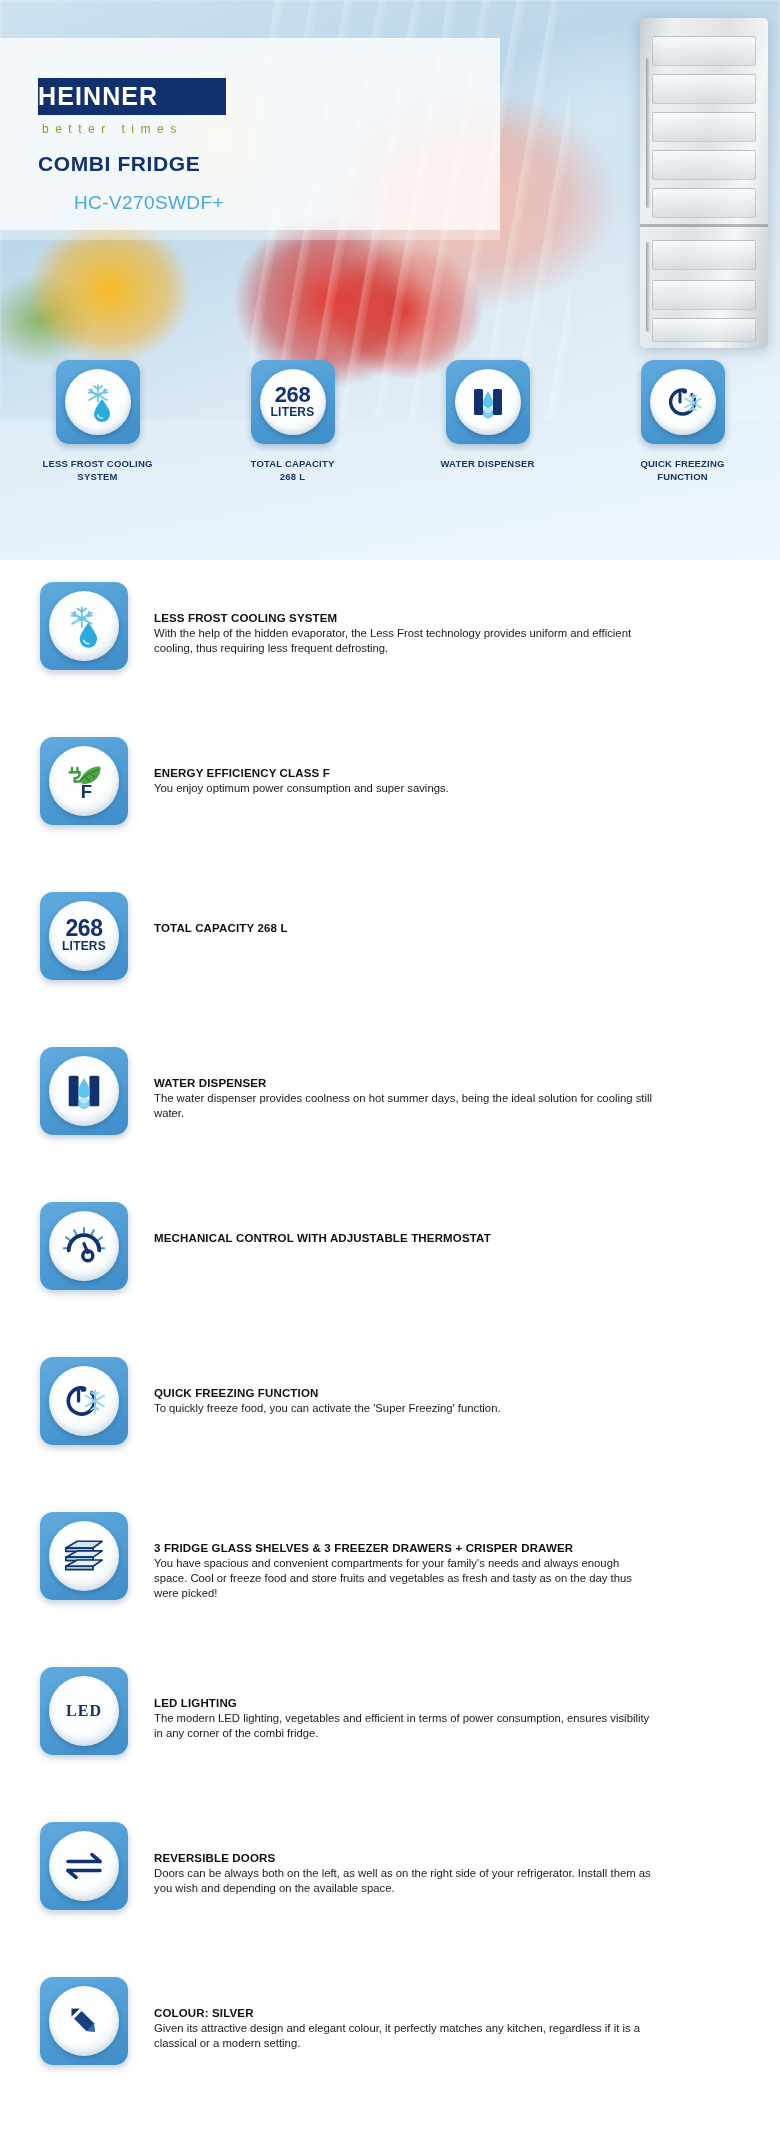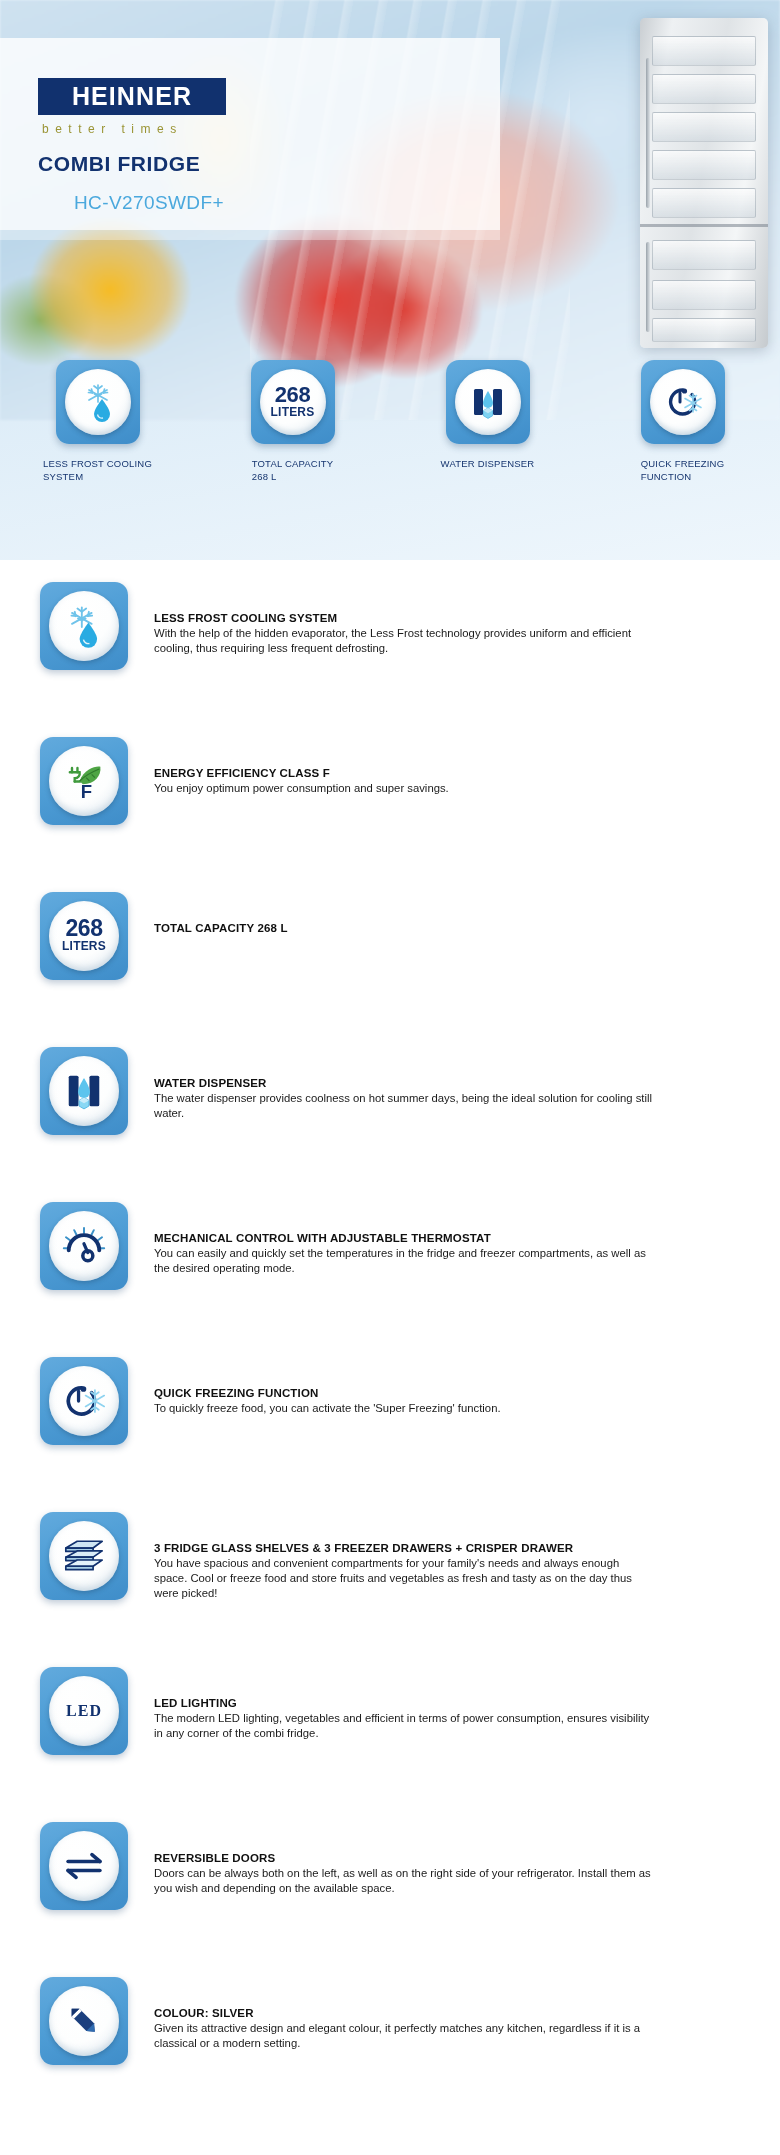--- a/index.html
+++ b/index.html
@@ -90,21 +90,21 @@
     position: absolute; left: 6px; width: 4px;
     background: linear-gradient(90deg,#9aa3ab,#dfe4e8);
     border-radius: 2px;
   }
 
   .logo-box {
     position: absolute;
     left: 38px; top: 78px;
     width: 188px; height: 37px;
     background: #11316e;
-    display: flex; align-items: center; justify-content: center;
+    display: flex; align-items: center; justify-content: flex-start;
   }
   .logo-text {
     color: #ffffff;
     font-size: 25px;
     font-weight: bold;
     letter-spacing: 1.1px;
     font-family: "Liberation Sans", sans-serif;
   }
   .tagline {
     position: absolute;
@@ -154,23 +154,24 @@
   .badge-disc {
     width: 66px; height: 66px;
     border-radius: 50%;
     background: radial-gradient(circle at 36% 30%, #ffffff 0%, #fdfefe 55%, #e2ebf1 100%);
     box-shadow: 0 2px 5px rgba(20,50,80,.30), inset 0 -3px 5px rgba(160,185,205,.45);
     display: flex; align-items: center; justify-content: center;
     overflow: hidden;
   }
   .badge-label {
     margin-top: 14px;
+    text-align: center;
     color: #16356f;
     font-size: 9.5px;
-    font-weight: normal;
+    font-weight: bold;
     line-height: 1.35;
     letter-spacing: .2px;
     white-space: pre-line;
   }
 
   .cap-num { color:#12326f; font-size:22px; font-weight:bold; line-height:.95; letter-spacing:-.4px;}
   .cap-unit{ color:#12326f; font-size:12px; font-weight:bold; line-height:1.1; letter-spacing:.2px;}
 
   
   .features {
@@ -439,21 +440,20 @@
             <line x1="36" y1="24" x2="40.5" y2="24"></line>
           </g>
           <path d="M8 26 A14 14 0 0 1 36 26" stroke="#12326f" stroke-width="3.6" fill="none" stroke-linecap="round"></path>
           <line x1="22" y1="20" x2="25.5" y2="28" stroke="#12326f" stroke-width="3" stroke-linecap="round"></line>
           <circle cx="25.5" cy="31" r="4.6" fill="none" stroke="#12326f" stroke-width="3.2"></circle>
         </svg>
       </div>
     </div>
     <div class="ftext">
       <div class="ftitle">MECHANICAL CONTROL WITH ADJUSTABLE THERMOSTAT</div>
-      <div class="fdesc">You can easily and quickly set the temperatures in the fridge and freezer compartments, as well as the desired operating mode.</div>
     </div>
   </div>
 
   <div class="frow">
     <div class="ftile">
       <div class="fdisc">
         <svg width="48" height="48" viewBox="0 0 44 44">
           <path d="M20 10 A12 12 0 1 0 29 14.5" stroke="#12326f" stroke-width="3.4" fill="none" stroke-linecap="round"></path>
           <line x1="17" y1="22" x2="17" y2="13" stroke="#12326f" stroke-width="3" stroke-linecap="round"></line>
           <circle cx="21.5" cy="11" r="2.6" fill="#12326f"></circle>

